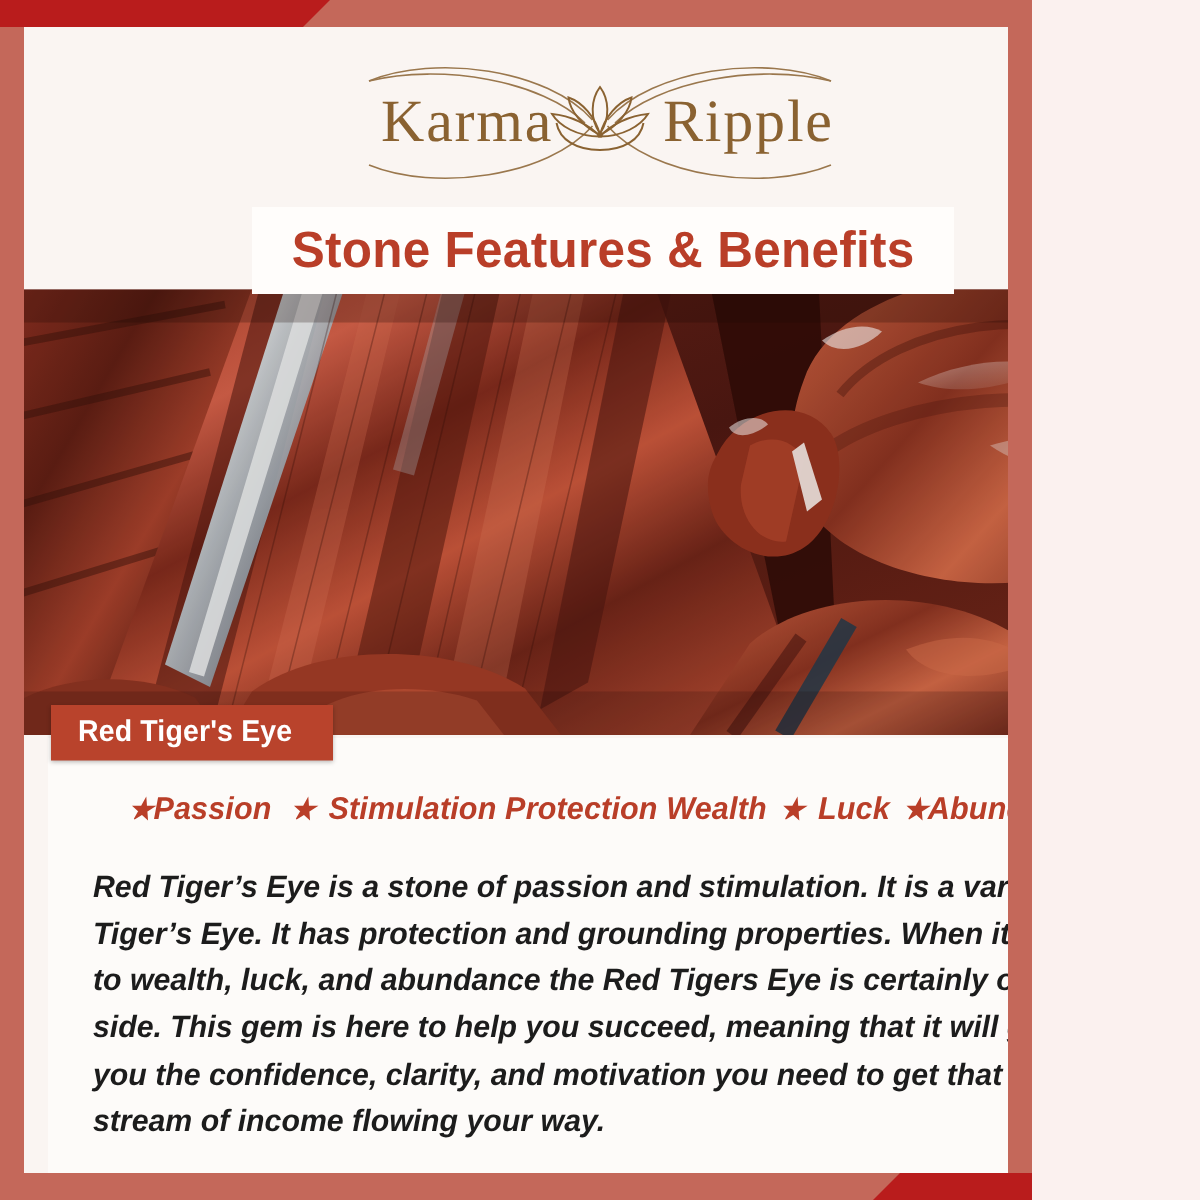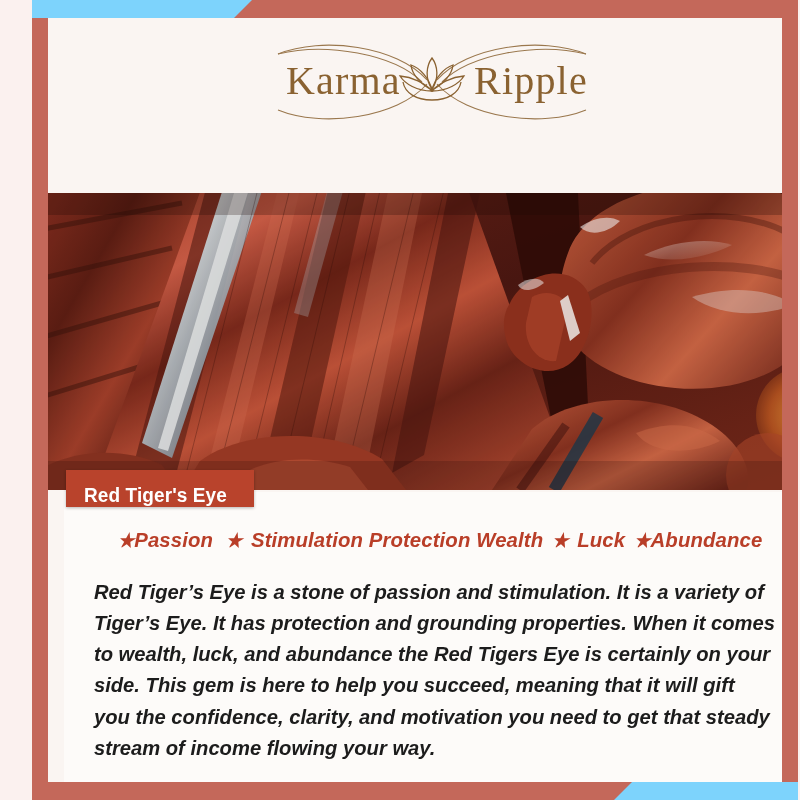--- a/index.html
+++ b/index.html
@@ -13,25 +13,24 @@
   body {
     font-family: "Liberation Sans", sans-serif;
     background: #fbf1ef;
     position: relative;
   }
 
   
   #page {
     position: absolute;
     inset: 0;
-    width: 766px;
+    width: 688px;
     height: 800px;
-    background: #7dd3fc;
+    background: #b91c1c;
     overflow: hidden;
-    margin-left: 32px;
   }
 
   
   .band-top {
     position: absolute;
     top: 0;
     left: 0;
     width: 800px;
     height: 18px;
     background: #c4685a;
@@ -140,21 +139,21 @@
 
   
   .stone-banner {
     position: absolute;
     left: 18px;
     top: 452px;
     height: 37px;
     padding: 0 20px 0 18px;
     background: #b9432c;
     display: flex;
-    align-items: flex-end;
+    align-items: center;
     z-index: 7;
     box-shadow: 0 1px 3px rgba(0,0,0,0.28);
   }
   .stone-banner-text {
     font-family: "Liberation Sans Narrow", "Liberation Sans", sans-serif;
     font-weight: bold;
     font-size: 20px;
     color: #ffffff;
     letter-spacing: 0.1px;
     transform: scaleX(0.95);
@@ -231,20 +230,23 @@
           <path d="M210 59 C 195 59, 183 52, 178 44 C 190 45, 203 51, 210 59 Z"></path>
           <path d="M210 59 C 225 59, 237 52, 242 44 C 230 45, 217 51, 210 59 Z"></path>
           <path d="M181 50 C 183 61, 194 68, 210 68 C 226 68, 237 61, 239 50"></path>
         </g>
 
         <text class="logo-text" x="64" y="62" text-anchor="start">Karma</text>
         <text class="logo-text" x="252" y="62" text-anchor="start">Ripple</text>
       </svg>
     </div>
 
+    <div class="title-plate">
+      <span class="title-text">Stone Features &amp; Benefits</span>
+    </div>
 
     <div class="photo">
       <svg viewBox="0 0 800 297" preserveAspectRatio="none">
         <defs>
           <linearGradient id="bgDeep" x1="0" y1="0" x2="1" y2="1">
             <stop offset="0%" stop-color="#6d2318"></stop>
             <stop offset="45%" stop-color="#4a1711"></stop>
             <stop offset="100%" stop-color="#7a2a1b"></stop>
           </linearGradient>
           <linearGradient id="stoneA" x1="0.1" y1="0" x2="0.9" y2="1">

